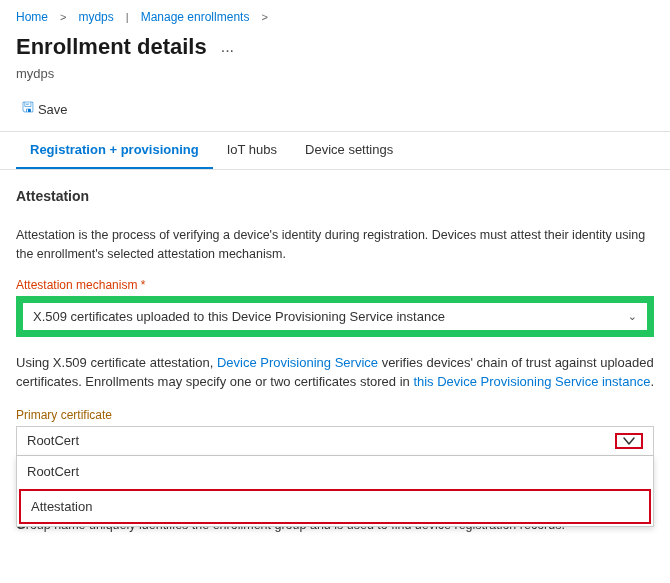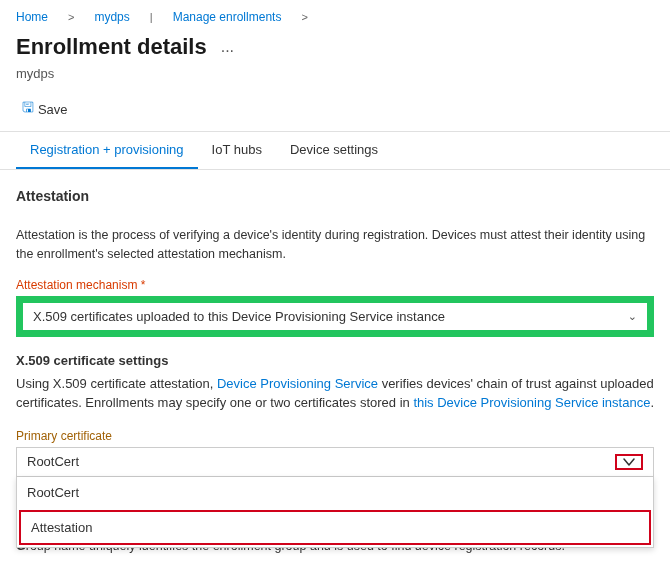--- a/index.html
+++ b/index.html
@@ -9,21 +9,21 @@
       color: #333;
       background: #fff;
       width: 670px;
       min-height: 583px;
       overflow: hidden;
     }
 
     .breadcrumb {
       display: flex;
       align-items: center;
-      gap: 20px;
+      gap: 12px;
       padding: 10px 16px 6px;
       font-size: 12px;
       color: #0078d4;
     }
     .breadcrumb span.sep {
       color: #666;
       font-size: 11px;
     }
     .breadcrumb a {
       color: #0078d4;
@@ -89,21 +89,21 @@
       padding: 10px 14px;
       cursor: pointer;
       font-size: 13px;
       color: #333;
       border-bottom: 2px solid transparent;
       white-space: nowrap;
     }
     .tab.active {
       color: #0078d4;
       border-bottom: 2px solid #0078d4;
-      font-weight: 400;
+      font-weight: 700;
     }
 
     .content {
       padding: 18px 16px;
       position: relative;
     }
 
     .section-title {
       font-size: 14px;
       font-weight: 700;
@@ -268,21 +268,20 @@
   <div class="field-label">
     <span>Attestation mechanism</span>
     <span class="required"> *</span>
   </div>
   <div class="select-box">
     <span>X.509 certificates uploaded to this Device Provisioning Service instance</span>
     <span class="chevron">⌄</span>
   </div>
 
   <div class="sub-section">
-    <div class="sub-section-title">X.509 certificate settings</div>
     <div class="sub-section-desc">
       Using X.509 certificate attestation, <a>Device Provisioning Service</a> verifies devices' chain of trust against uploaded certificates. Enrollments may specify one or two certificates stored in <a>this Device Provisioning Service instance</a>.
     </div>
 
     <div class="primary-cert-label">
       <span>Primary certificate</span>
     </div>
 
     <div class="cert-select-wrapper">
       <div class="cert-select-box">

